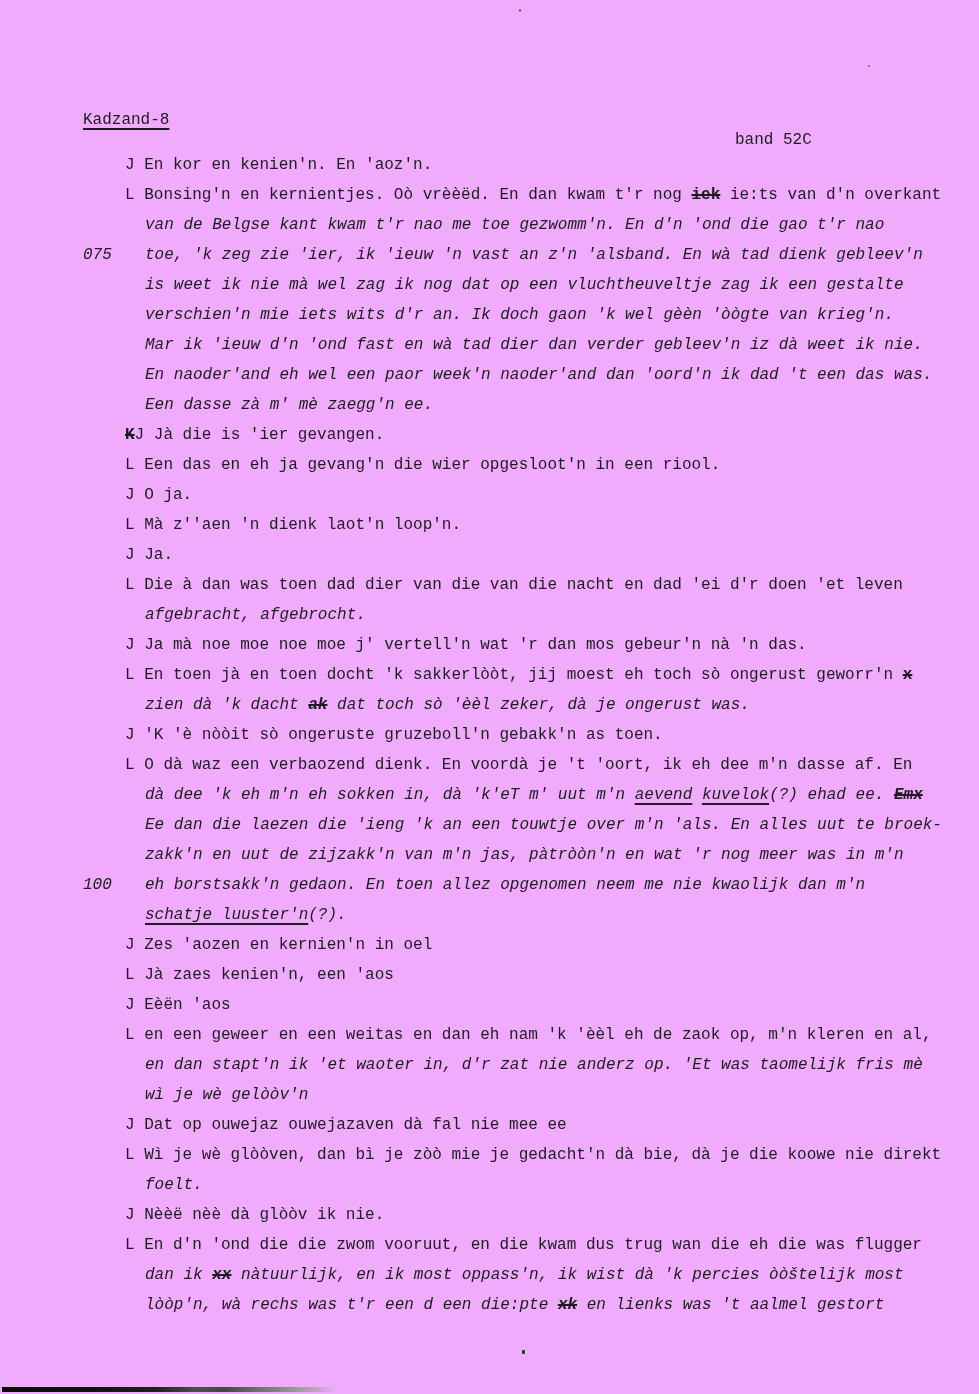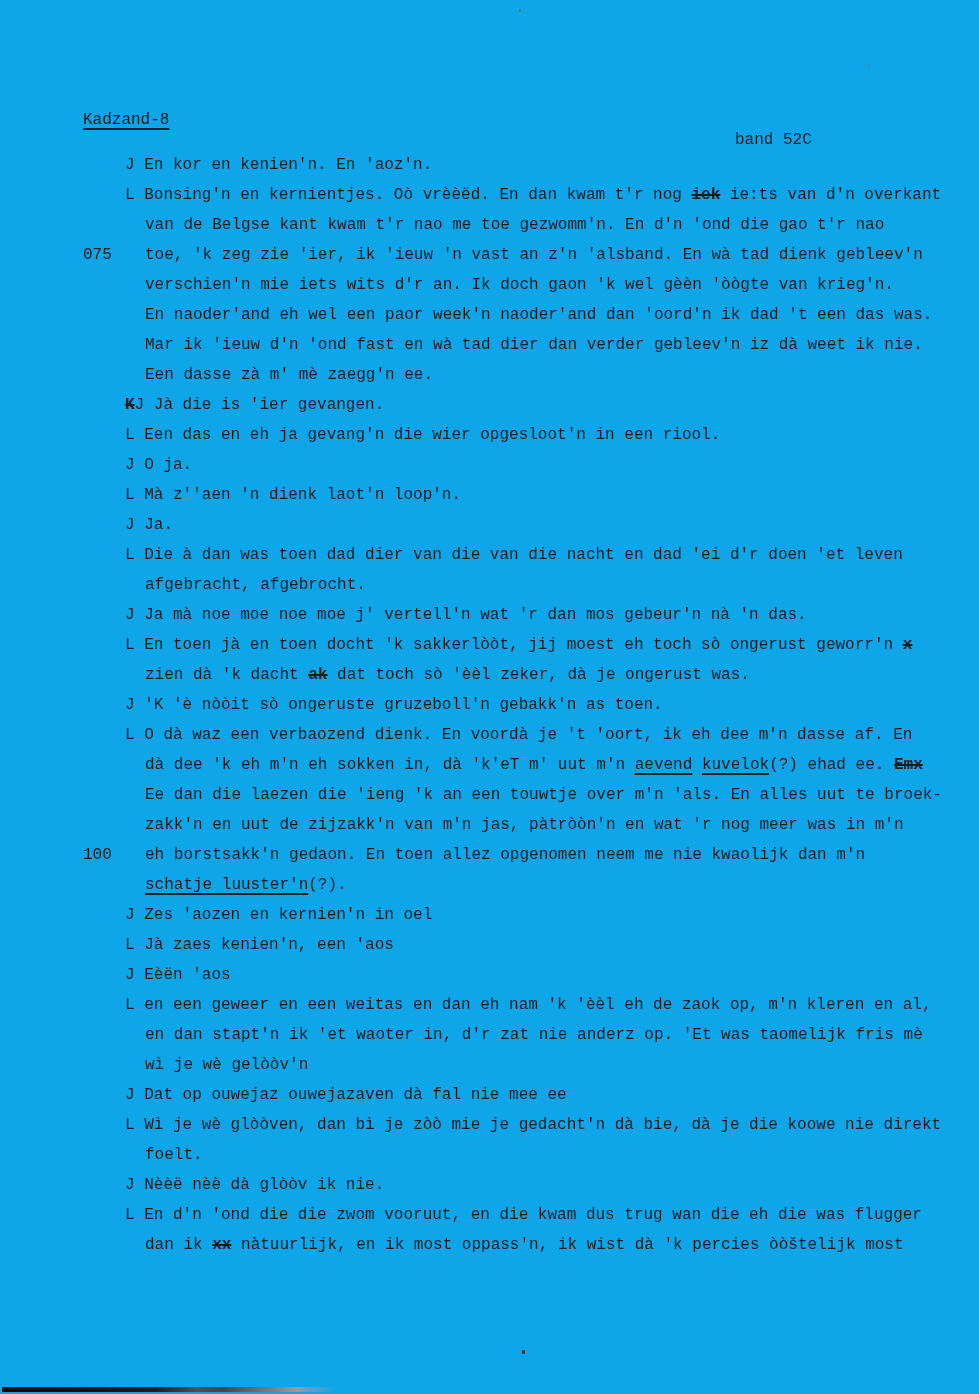--- a/index.html
+++ b/index.html
@@ -6,21 +6,21 @@
     margin: 0; padding: 0;
   }
   body {
     width: 979px; height: 1394px;
     background: #ffffff;
     position: relative;
     overflow: hidden;
   }
   .page {
     position: absolute; inset: 0;
-    background: #0ea5e9;
+    background: #f0abfc;
     color: #1d1d1d;
     font-family: "Liberation Mono", "DejaVu Sans Mono", monospace;
     font-size: 16px;
     padding-left: 12px;
   }
   .doc-title {
     position: absolute; left: 83px; top: 111px;
     text-decoration: underline;
     text-underline-offset: 4px;
     text-decoration-thickness: 1.5px;
@@ -34,21 +34,21 @@
   .transcript {
     position: absolute; left: 0; top: 150px; width: 883px;
   }
   .line {
     position: relative;
     height: 30px;
     line-height: 30px;
     padding-left: 125px;
     white-space: pre;
   }
-  .line.cont { padding-left: 145px; }
+  .line.cont { padding-left: 145px; font-style: italic; }
   .mnum {
     position: absolute; left: 83px; top: 0;
   }
   .u {
     text-decoration: underline;
     text-underline-offset: 4px;
     text-decoration-thickness: 1.5px;
   }
   .strike {
     text-decoration: line-through;
@@ -76,23 +76,24 @@
 
 <div class="page">
   <span class="doc-title">Kadzand-8</span>
   <span class="band-label">band 52C</span>
 
   <div class="transcript">
       <div class="line"><span>J En kor en kenien'n. En 'aoz'n.</span></div>
       <div class="line"><span>L Bonsing'n en kernientjes. Oò vrèèëd. En dan kwam t'r nog </span><span class="strike b">iek</span><span> ie:ts van d'n overkant</span></div>
       <div class="line cont"><span>van de Belgse kant kwam t'r nao me toe gezwomm'n. En d'n 'ond die gao t'r nao</span></div>
       <div class="line cont"><span class="mnum">075</span><span>toe, 'k zeg zie 'ier, ik 'ieuw 'n vast an z'n 'alsband. En wà tad dienk gebleev'n</span></div>
+      <div class="line cont"><span>is weet ik nie mà wel zag ik nog dat op een vluchtheuveltje zag ik een gestalte</span></div>
       <div class="line cont"><span>verschien'n mie iets wits d'r an. Ik doch gaon 'k wel gèèn 'òògte van krieg'n.</span></div>
+      <div class="line cont"><span>Mar ik 'ieuw d'n 'ond fast en wà tad dier dan verder gebleev'n iz dà weet ik nie.</span></div>
       <div class="line cont"><span>En naoder'and eh wel een paor week'n naoder'and dan 'oord'n ik dad 't een das was.</span></div>
-      <div class="line cont"><span>Mar ik 'ieuw d'n 'ond fast en wà tad dier dan verder gebleev'n iz dà weet ik nie.</span></div>
       <div class="line cont"><span>Een dasse zà m' mè zaegg'n ee.</span></div>
       <div class="line"><span class="strike b">K</span><span>J Jà die is 'ier gevangen.</span></div>
       <div class="line"><span>L Een das en eh ja gevang'n die wier opgesloot'n in een riool.</span></div>
       <div class="line"><span>J O ja.</span></div>
       <div class="line"><span>L Mà z''aen 'n dienk laot'n loop'n.</span></div>
       <div class="line"><span>J Ja.</span></div>
       <div class="line"><span>L Die à dan was toen dad dier van die van die nacht en dad 'ei d'r doen 'et leven</span></div>
       <div class="line cont"><span>afgebracht, afgebrocht.</span></div>
       <div class="line"><span>J Ja mà noe moe noe moe j' vertell'n wat 'r dan mos gebeur'n nà 'n das.</span></div>
       <div class="line"><span>L En toen jà en toen docht 'k sakkerlòòt, jij moest eh toch sò ongerust geworr'n </span><span class="strike b">x</span></div>
@@ -109,19 +110,20 @@
       <div class="line"><span>J Eèën 'aos</span></div>
       <div class="line"><span>L en een geweer en een weitas en dan eh nam 'k 'èèl eh de zaok op, m'n kleren en al,</span></div>
       <div class="line cont"><span>en dan stapt'n ik 'et waoter in, d'r zat nie anderz op. 'Et was taomelijk fris mè</span></div>
       <div class="line cont"><span>wì je wè gelòòv'n</span></div>
       <div class="line"><span>J Dat op ouwejaz ouwejazaven dà fal nie mee ee</span></div>
       <div class="line"><span>L Wì je wè glòòven, dan bì je zòò mie je gedacht'n dà bie, dà je die koowe nie direkt</span></div>
       <div class="line cont"><span>foelt.</span></div>
       <div class="line"><span>J Nèèë nèè dà glòòv ik nie.</span></div>
       <div class="line"><span>L En d'n 'ond die die zwom vooruut, en die kwam dus trug wan die eh die was flugger</span></div>
       <div class="line cont"><span>dan ik </span><span class="strike b">xx</span><span> nàtuurlijk, en ik most oppass'n, ik wist dà 'k percies òòštelijk most</span></div>
+      <div class="line cont"><span>lòòp'n, wà rechs was t'r een d een die:pte </span><span class="strike b">xk</span><span> en lienks was 't aalmel gestort</span></div>
     </div>
 
   <div class="smudge"></div>
   <div class="speck speck1"></div>
   <div class="speck speck2"></div>
   <div class="speck speck3"></div>
 </div>
 
 </body></html>

